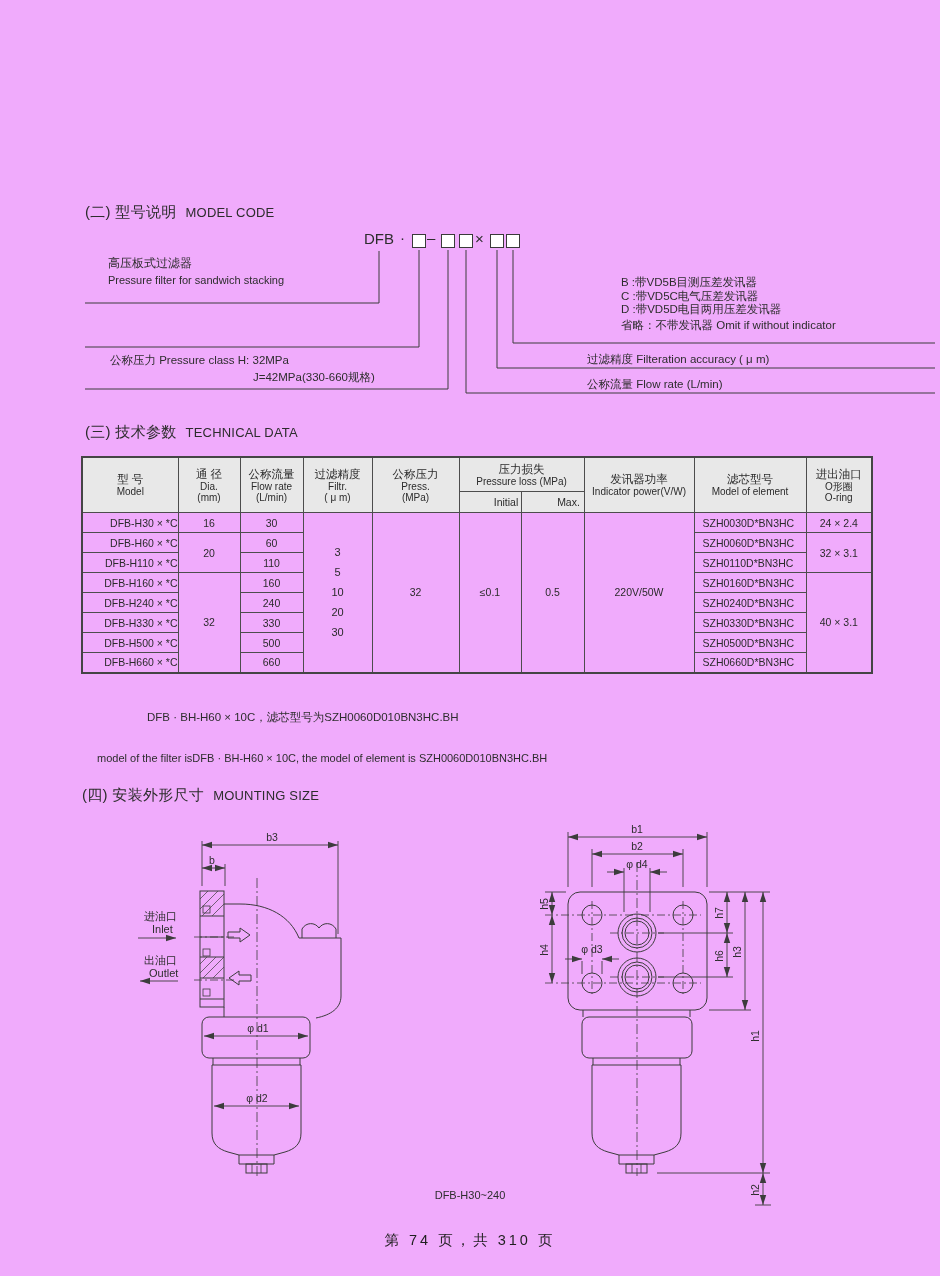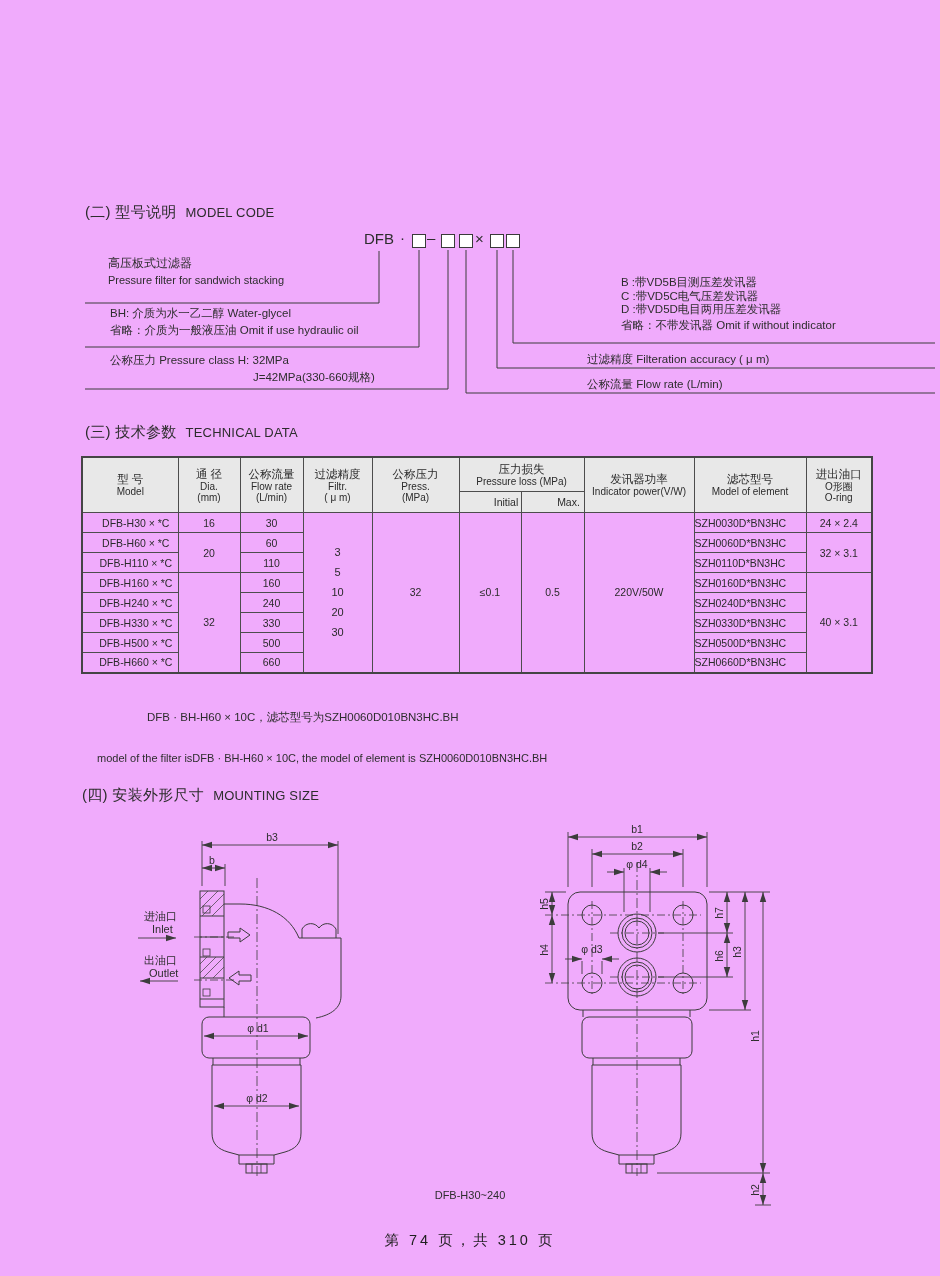--- a/index.html
+++ b/index.html
@@ -19,22 +19,22 @@
   .tbl-wrap{position:absolute;left:81px;top:456px;}
   table{border-collapse:collapse;table-layout:fixed;width:790px;border:2px solid #454545;}
   th,td{border:1px solid #4d4d4d;padding:0;text-align:center;vertical-align:middle;
         font-size:10.5px;color:#2b2b2b;overflow:hidden;white-space:nowrap;}
   thead th{background:#e8e8e8;font-weight:normal;}
   thead tr.r1 th{height:33px;}
   thead tr.r2 th{height:20px;font-size:10.5px;padding-left:32px;}
   tbody tr{height:20px;}
   .h-cn{font-size:11.5px;line-height:13px;}
   .h-en{font-size:10px;line-height:11px;}
-  td.model{text-align:center;padding-left:11px;}
-  td.elem{text-align:left;padding-left:0;}
+  td.model{text-align:right;padding-left:11px;}
+  td.elem{text-align:left;padding-left:8px;}
   td.filtr div{line-height:20px;font-size:11px;}
   td.filtr{vertical-align:middle;}
   
   .note-line{position:absolute;white-space:nowrap;color:#2d2d2d;}
   .note-cn{font-size:11.5px;}
   .note-en{font-size:11px;}
   
   .drawings{position:absolute;left:0;top:815px;}
   .caption{position:absolute;left:0;top:1189px;width:940px;text-align:center;
            font-size:11px;color:#2d2d2d;}
@@ -68,24 +68,20 @@
     <div class="code-text" style="left:347px;top:4px;">–</div>
     <div class="code-box" style="left:361px;"></div>
     <div class="code-box" style="left:379px;"></div>
     <div class="code-text" style="left:395px;top:5px;">×</div>
     <div class="code-box" style="left:410px;"></div>
     <div class="code-box" style="left:426px;"></div>
 
     <div class="ann" style="left:28px;top:30px;">
       <span class="sub" style="font-size:12px;">高压板式过滤器</span>
       <span class="sub" style="font-size:11px;">Pressure filter for sandwich stacking</span>
-    </div>
-    <div class="ann" style="left:30px;top:80px;">
-      <span class="sub">BH: 介质为水一乙二醇 Water-glycel</span>
-      <span class="sub">省略：介质为一般液压油 Omit if use hydraulic oil</span>
     </div>
     <div class="ann" style="left:30px;top:127px;">
       <span class="sub">公称压力 Pressure class   H: 32MPa</span>
       <span class="sub" style="margin-left:143px;">J=42MPa(330-660规格)</span>
     </div>
     <div class="ann" style="left:507px;top:51px;">
       <span class="ind-line">B :带VD5B目测压差发讯器</span>
       <span class="ind-line">C :带VD5C电气压差发讯器</span>
       <span class="ind-line">D :带VD5D电目两用压差发讯器</span>
       <span class="ind-line" style="margin-top:2px;">省略：不带发讯器  Omit if without indicator</span>

